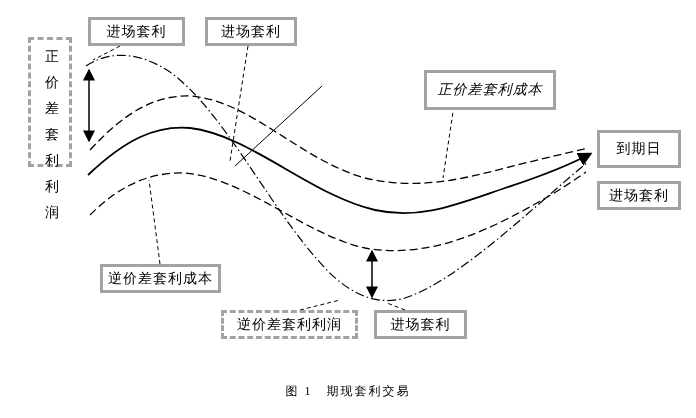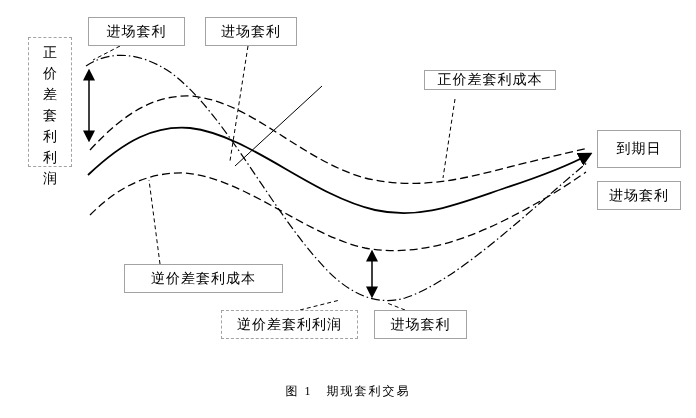--- a/index.html
+++ b/index.html
@@ -3,29 +3,29 @@
 <meta charset="utf-8">
 <style>
   html,body{margin:0;padding:0;background:#ffffff;}
   .stage{
     position:relative;width:696px;height:418px;background:#ffffff;
     font-family:"Liberation Serif","DejaVu Serif",serif;color:#000;
     overflow:hidden;
   }
   svg.diagram{position:absolute;left:0;top:0;z-index:1;}
   .box{
-    position:absolute;border:1px solid #a3a3a3;background:#fff;
+    position:absolute;border:3px solid #a3a3a3;background:#fff;
     display:flex;align-items:center;justify-content:center;
     font-size:14px;letter-spacing:1px;box-sizing:border-box;z-index:2;
     white-space:nowrap;
   }
   .box.dashed{border-style:dashed;}
   .box.vert{
     display:block;white-space:normal;letter-spacing:0;
-    line-height:21px;padding:4px 14px;text-align:center;word-break:break-all;
+    line-height:26px;padding:4px 14px;text-align:center;word-break:break-all;
   }
   .caption{
     position:absolute;left:0;right:0;top:383px;text-align:center;
     font-size:12px;letter-spacing:2px;z-index:2;
   }
 </style>
 </head>
 <body>
 
 <div class="stage">
@@ -58,26 +58,26 @@
     <line x1="405" y1="310" x2="387" y2="303" stroke="#000" stroke-width="1" stroke-dasharray="4 3"></line>
   </svg>
 
   <div class="box dashed vert" style="left:28px;top:37px;width:44px;height:130px;">正价差套利利润</div>
 
   <div class="box" style="left:88px;top:17px;width:97px;height:29px;">进场套利</div>
 
   <div class="box" style="left:205px;top:17px;width:92px;height:29px;">进场套利</div>
 
 
-  <div class="box" style="left:424px;top:70px;width:132px;height:20px;">正价差套利成本</div>
+  <div class="box" style="left:424px;top:70px;width:132px;height:40px;font-style:italic;">正价差套利成本</div>
 
   <div class="box" style="left:597px;top:130px;width:84px;height:38px;">到期日</div>
 
   <div class="box" style="left:597px;top:181px;width:84px;height:29px;">进场套利</div>
 
-  <div class="box" style="left:100px;top:264px;width:159px;height:29px;margin-left:24px;">逆价差套利成本</div>
+  <div class="box" style="left:100px;top:264px;width:121px;height:29px;">逆价差套利成本</div>
 
   <div class="box dashed" style="left:221px;top:310px;width:137px;height:29px;">逆价差套利利润</div>
 
   <div class="box" style="left:374px;top:310px;width:93px;height:29px;">进场套利</div>
 
   <div class="caption">图 1　期现套利交易</div>
 </div>
 
 </body></html>

